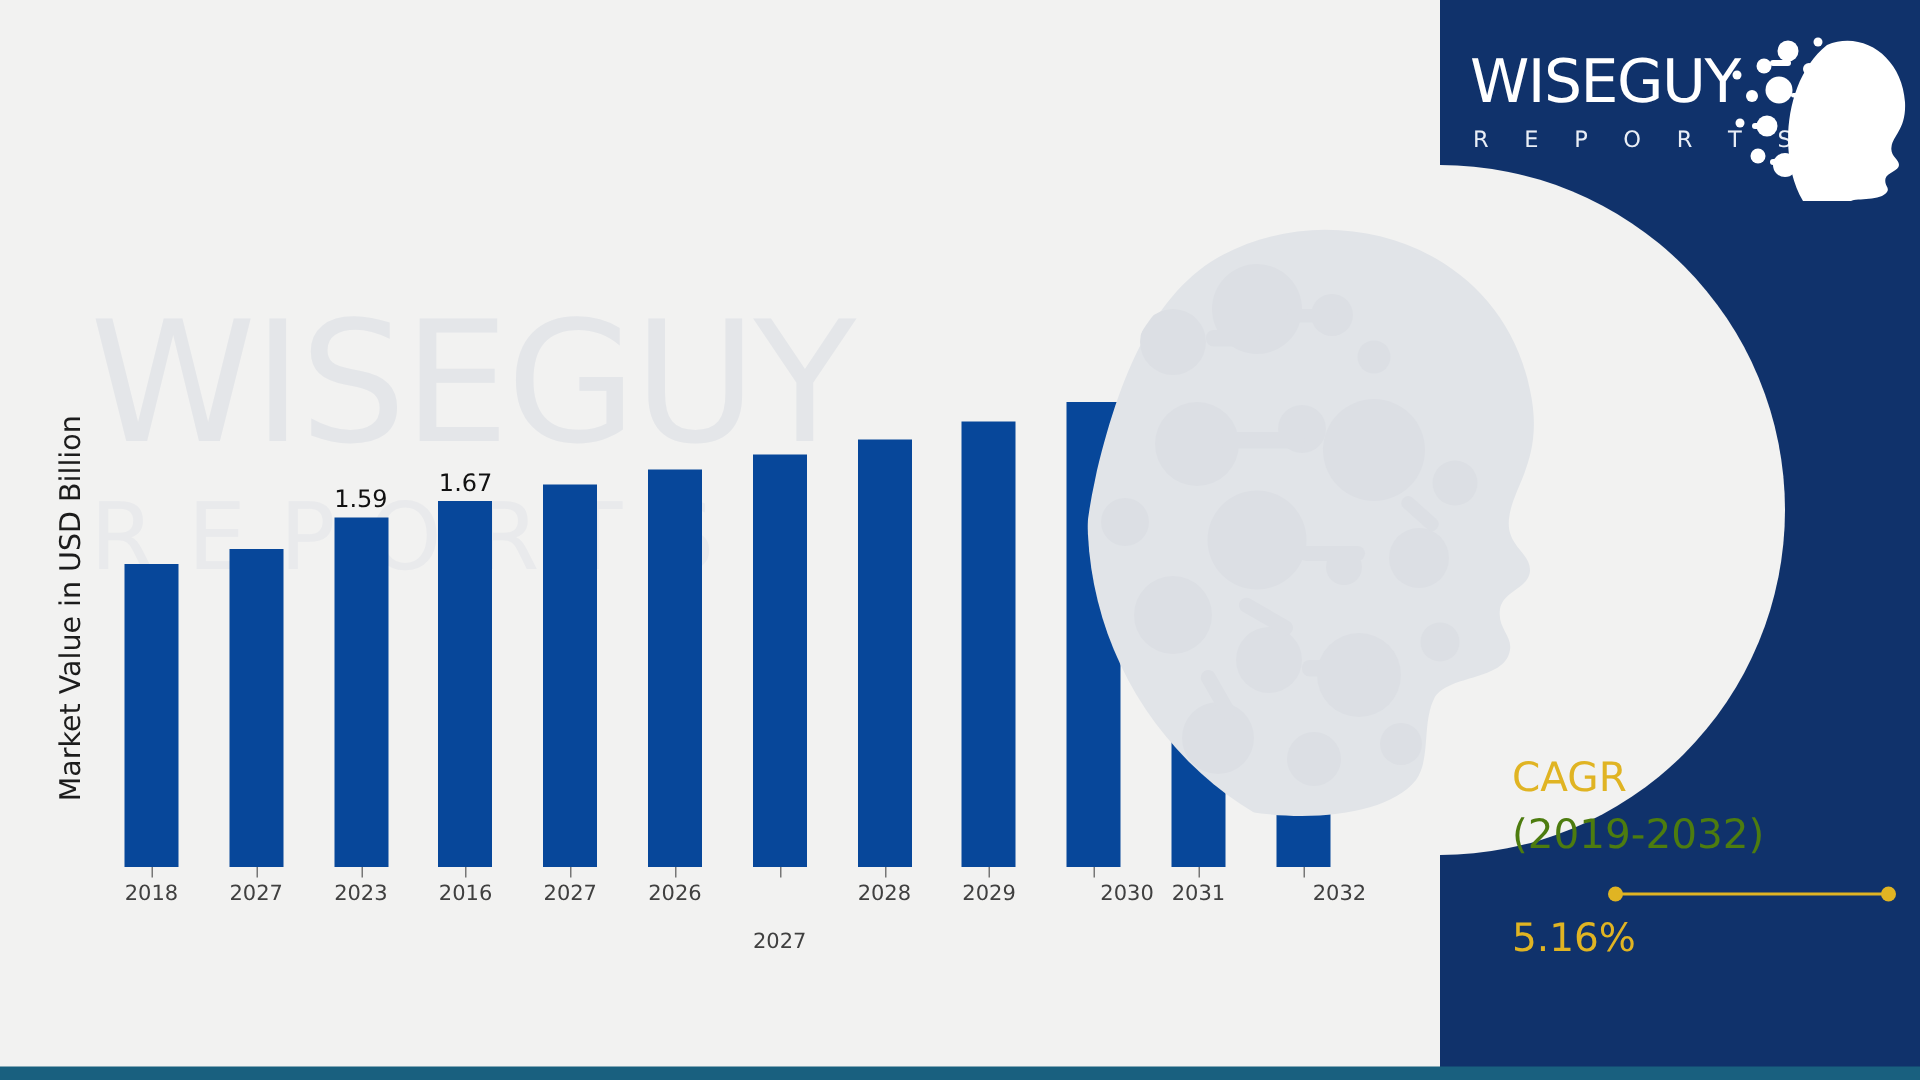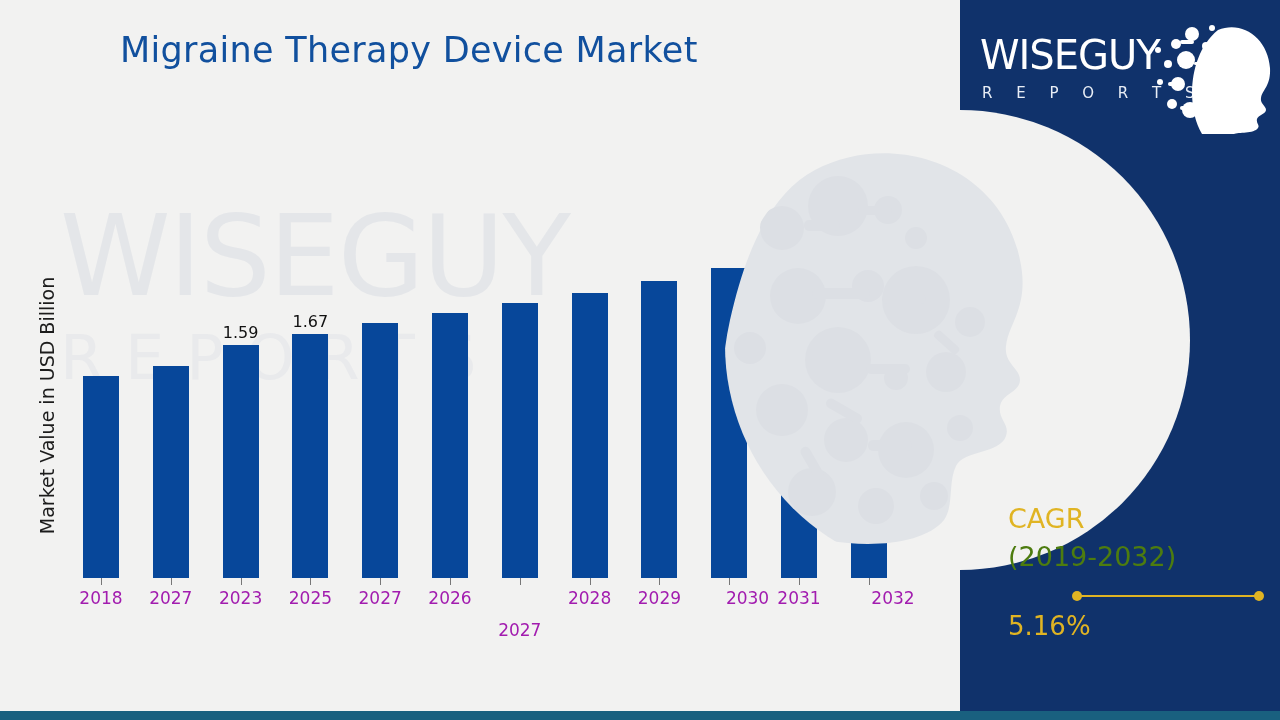--- a/index.html
+++ b/index.html
@@ -53,21 +53,21 @@
     position:absolute; background:#07479a; bottom:134px;
   }
   .bar-label{
     position:absolute; font-size:16px; color:#111;
     text-align:center; white-space:nowrap;
   }
   .tick-mark{
     position:absolute; top:578px; width:1px; height:7px; background:#777;
   }
   .x-tick{
-    position:absolute; top:588px; font-size:17px; color:#a21caf;
+    position:absolute; top:588px; font-size:14px; color:#404040;
     text-align:center; white-space:nowrap;
   }
 
   
   #right-panel{
     position:absolute; left:960px; top:0; width:320px; height:712px;
     background:#10326b; overflow:hidden;
   }
   #right-panel-inner{ position:absolute; inset:0; }
 
@@ -131,40 +131,39 @@
 </head>
 <body>
 
 <div id="chart-panel">
 
   <div id="watermark">
     <div class="wm-main">WISEGUY</div>
     <div class="wm-sub">REPORTS</div>
   </div>
 
-  <div id="chart-title">Migraine Therapy Device Market</div>
 
   <div id="y-axis-label">Market Value in USD Billion</div>
 
   <div id="plot">
 
   <div class="bar" style="left: 83px; width: 36px; height: 202.032px;"></div>
       <div class="tick-mark" style="left: 101px;"></div>
       <div class="x-tick" style="left: 61px; width: 80px;">2018</div>
       <div class="bar" style="left: 152.8px; width: 36px; height: 212.28px;"></div>
       <div class="tick-mark" style="left: 170.8px;"></div>
       <div class="x-tick" style="left: 130.8px; width: 80px;">2027</div>
       <div class="bar" style="left: 222.6px; width: 36px; height: 232.776px;"></div>
       <div class="bar-label" style="left: 200.6px; width: 80px; top: 323.224px;">1.59</div>
       <div class="tick-mark" style="left: 240.6px;"></div>
       <div class="x-tick" style="left: 200.6px; width: 80px;">2023</div>
       <div class="bar" style="left: 292.4px; width: 36px; height: 244.488px;"></div>
       <div class="bar-label" style="left: 270.4px; width: 80px; top: 311.512px;">1.67</div>
       <div class="tick-mark" style="left: 310.4px;"></div>
-      <div class="x-tick" style="left: 270.4px; width: 80px;">2025</div>
+      <div class="x-tick" style="left: 270.4px; width: 80px;">2016</div>
       <div class="bar" style="left: 362.2px; width: 36px; height: 254.736px;"></div>
       <div class="tick-mark" style="left: 380.2px;"></div>
       <div class="x-tick" style="left: 340.2px; width: 80px;">2027</div>
       <div class="bar" style="left: 432px; width: 36px; height: 264.984px;"></div>
       <div class="tick-mark" style="left: 450px;"></div>
       <div class="x-tick" style="left: 410px; width: 80px;">2026</div>
       <div class="bar" style="left: 501.8px; width: 36px; height: 275.232px;"></div>
       <div class="tick-mark" style="left: 519.8px;"></div>
       <div class="x-tick" style="left: 479.8px; width: 80px; margin-top: 32px;">2027</div>
       <div class="bar" style="left: 571.6px; width: 36px; height: 285.48px;"></div>

